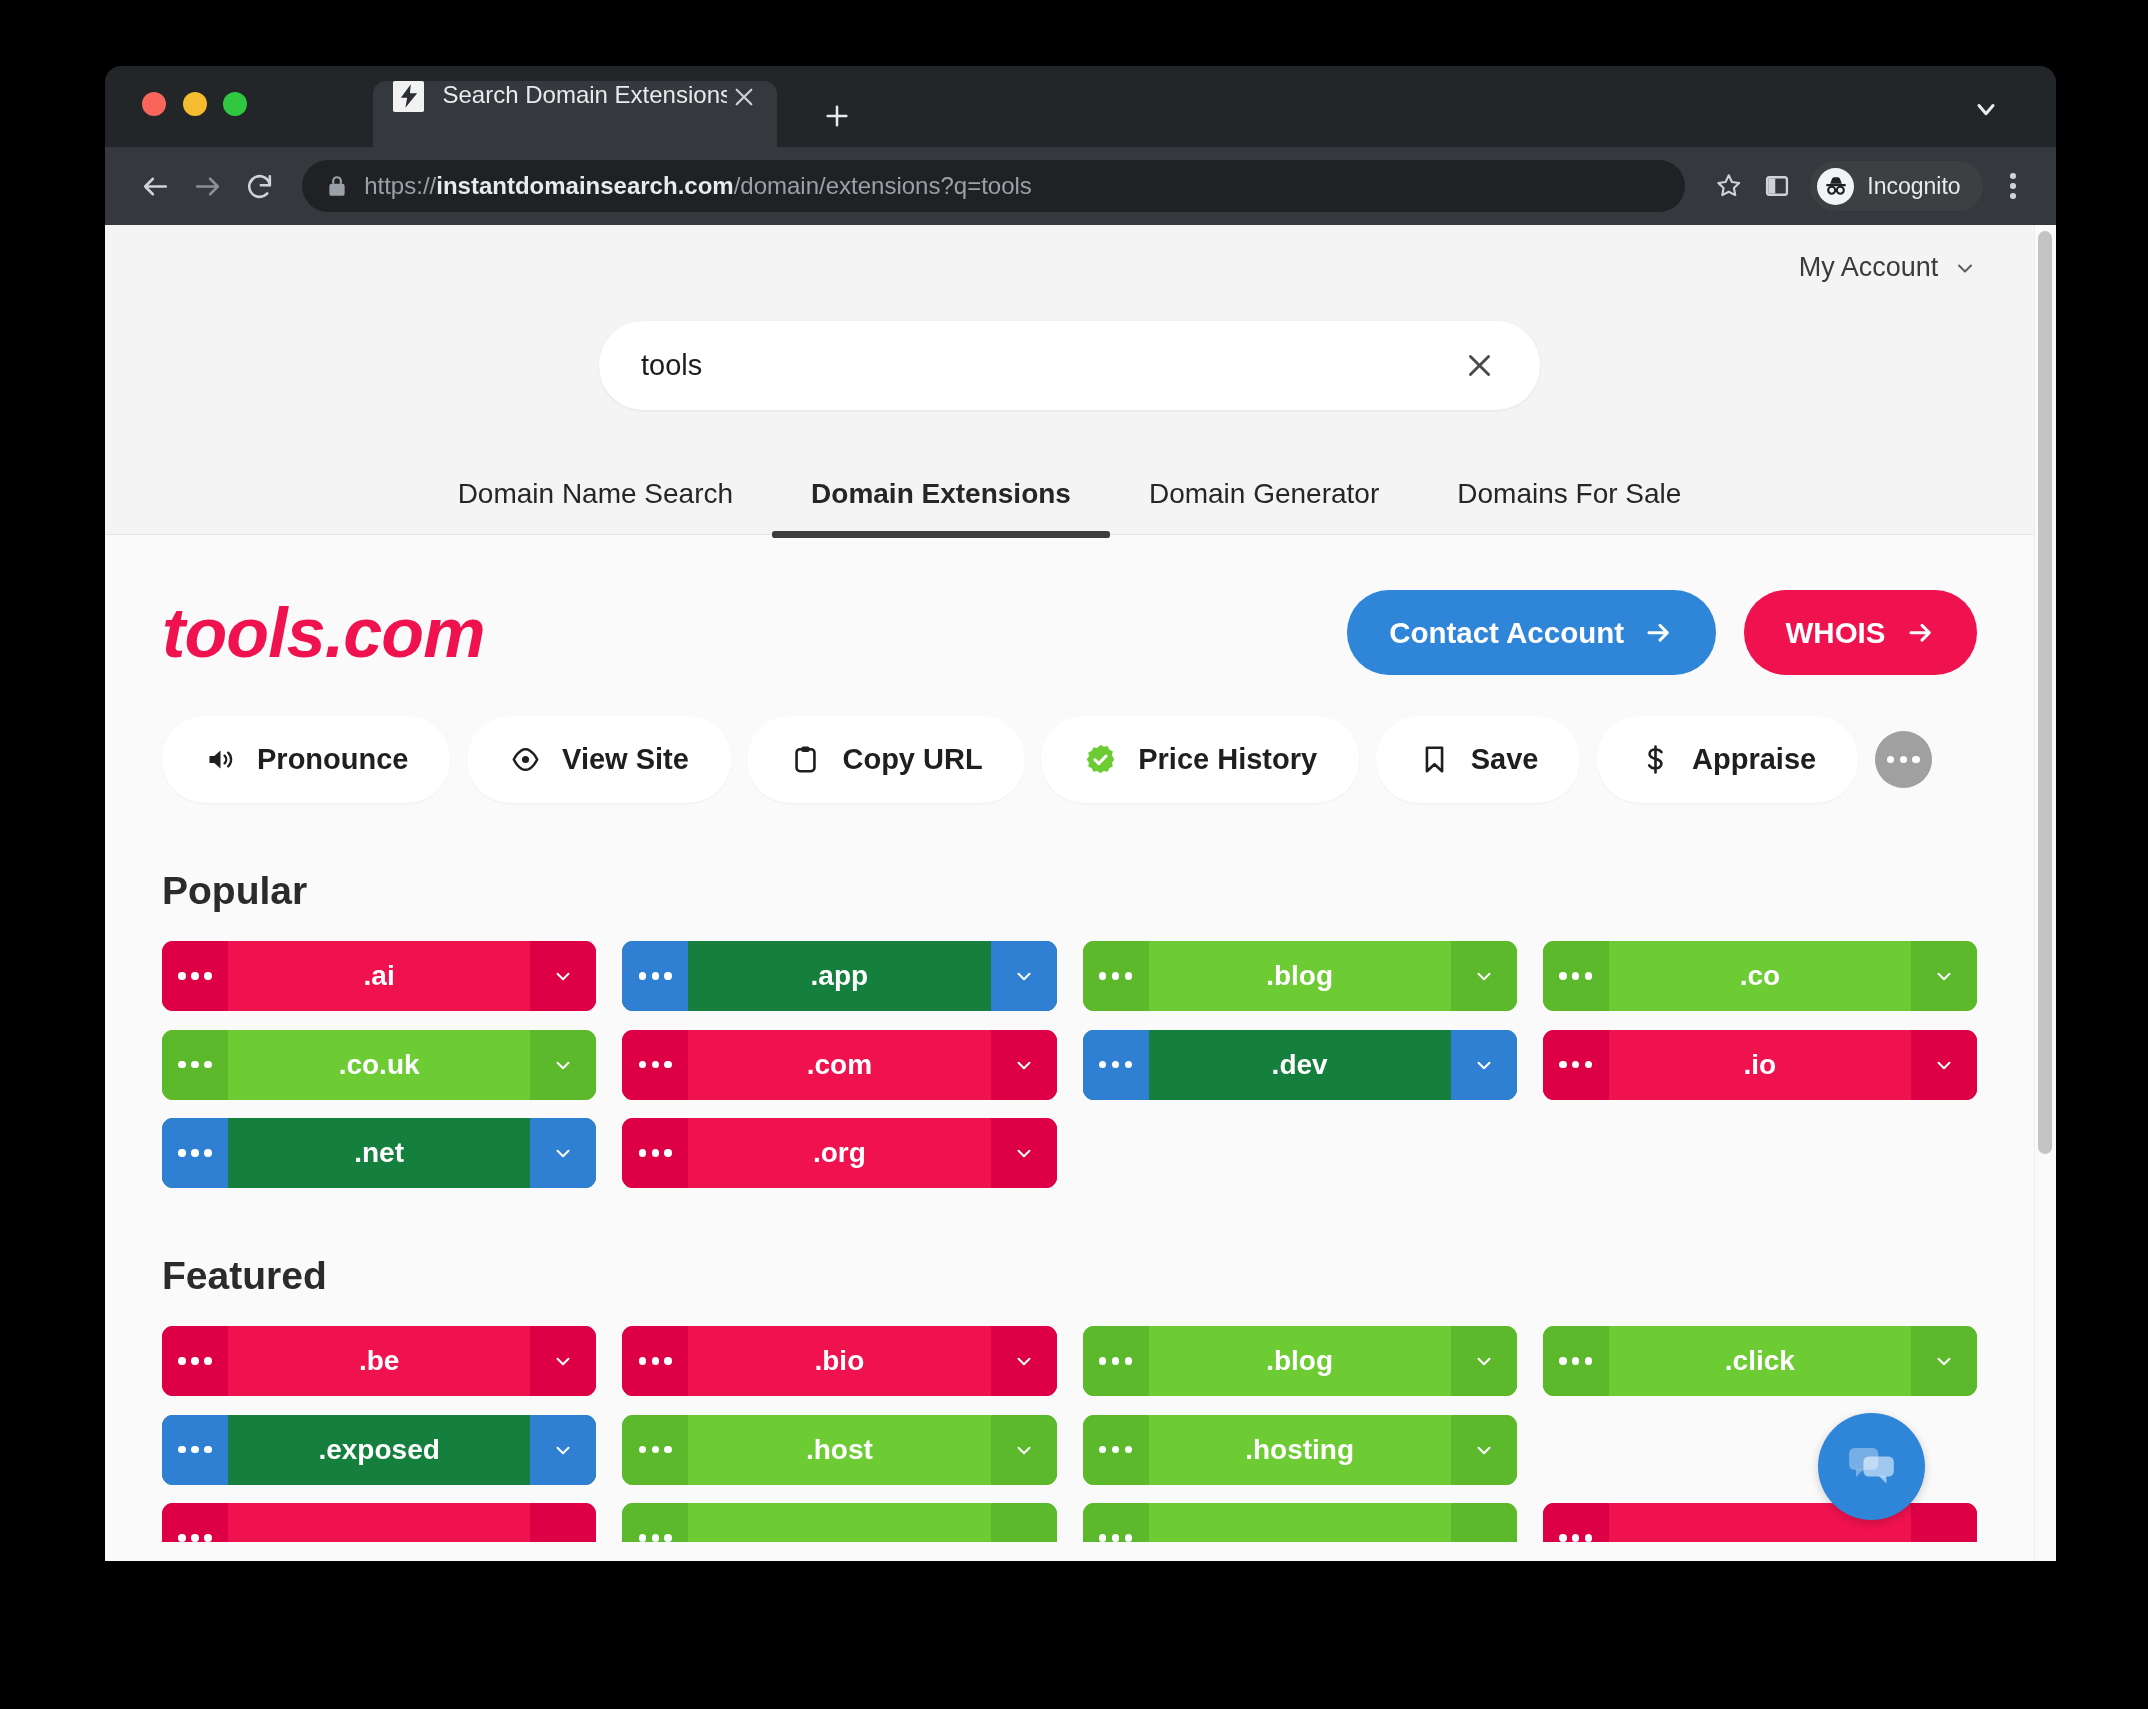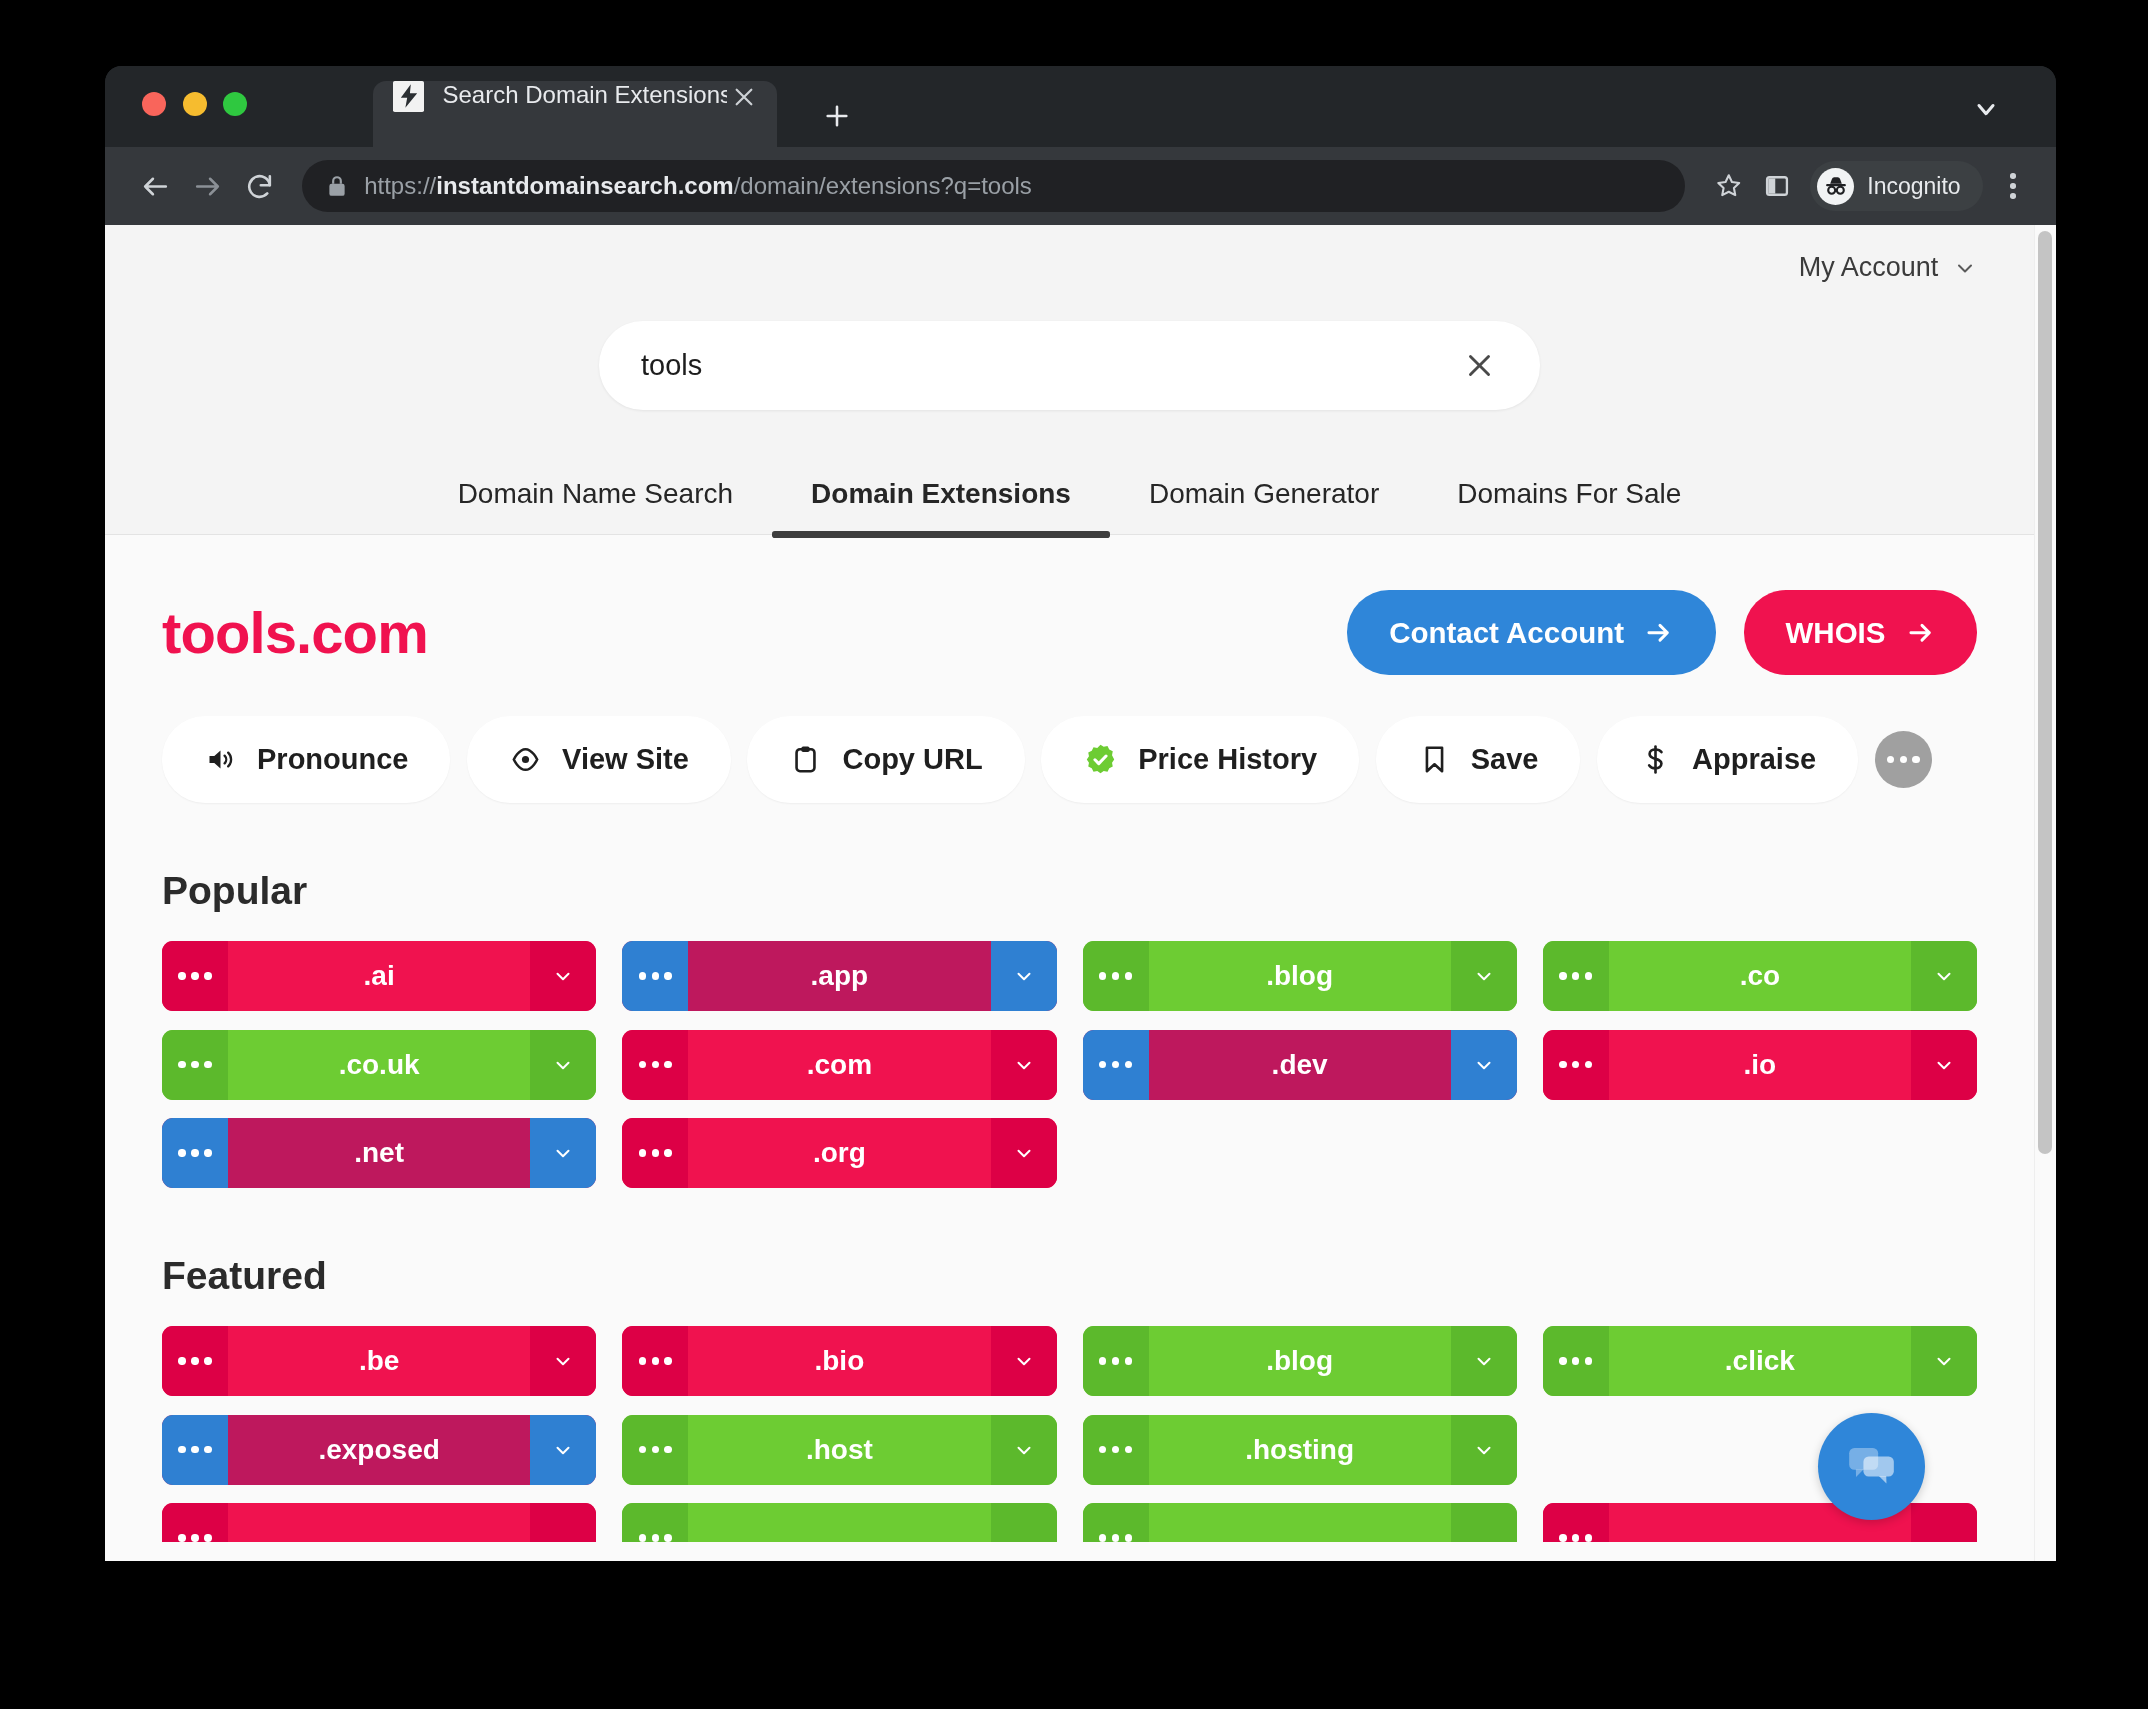--- a/index.html
+++ b/index.html
@@ -196,21 +196,21 @@
 
   
   .panel { background: #fafafa; padding: 0 0 0 0; min-height: 100%; }
   .panel-inner { padding: 0 57px; }
 
   .dom-head {
     display: flex; align-items: center; justify-content: space-between;
     padding-top: 55px;
   }
   .dom-name {
-    font-size: 58px; font-weight: 700; 
+    font-size: 70px; font-weight: 700; font-style: italic;
     color: #f0124f; letter-spacing: -0.9px;
   }
   .cta-row { display: flex; gap: 28px; align-items: center; }
   .cta {
     height: 85px; border-radius: 42px;
     display: flex; align-items: center; gap: 20px;
     padding: 0 42px;
     color: #fff; font-size: 29.5px; font-weight: 700;
     white-space: nowrap;
   }
@@ -264,21 +264,21 @@
   .ext .seg-l i { width: 7.4px; height: 7.4px; border-radius: 50%; background: #fff; display: block; }
   .ext .mid {
     flex: 1 1 auto;
     display: flex; align-items: center; justify-content: center;
     color: #fff; font-size: 28px; font-weight: 700;
   }
   .ext .chevi { display: flex; align-items: center; color: #fff; }
 
   .ext.crimson { background: #f0124f; gap: 20px; }
   .ext.crimson .seg-l, .ext.crimson .seg-r { background: #dd0046; }
-  .ext.blue { background: #be185d; }
+  .ext.blue { background: #15803d; }
   .ext.blue .seg-l, .ext.blue .seg-r { background: #2f80d2; }
   .ext.green { background: #6dcc33; }
   .ext.green .seg-l, .ext.green .seg-r { background: #5cb92c; }
 
   .grid.clipped { max-height: 39px; overflow: hidden; }
 
   .chatbtn {
     position: absolute;
     right: 109px; bottom: 41px;
     width: 107px; height: 107px; border-radius: 50%;

